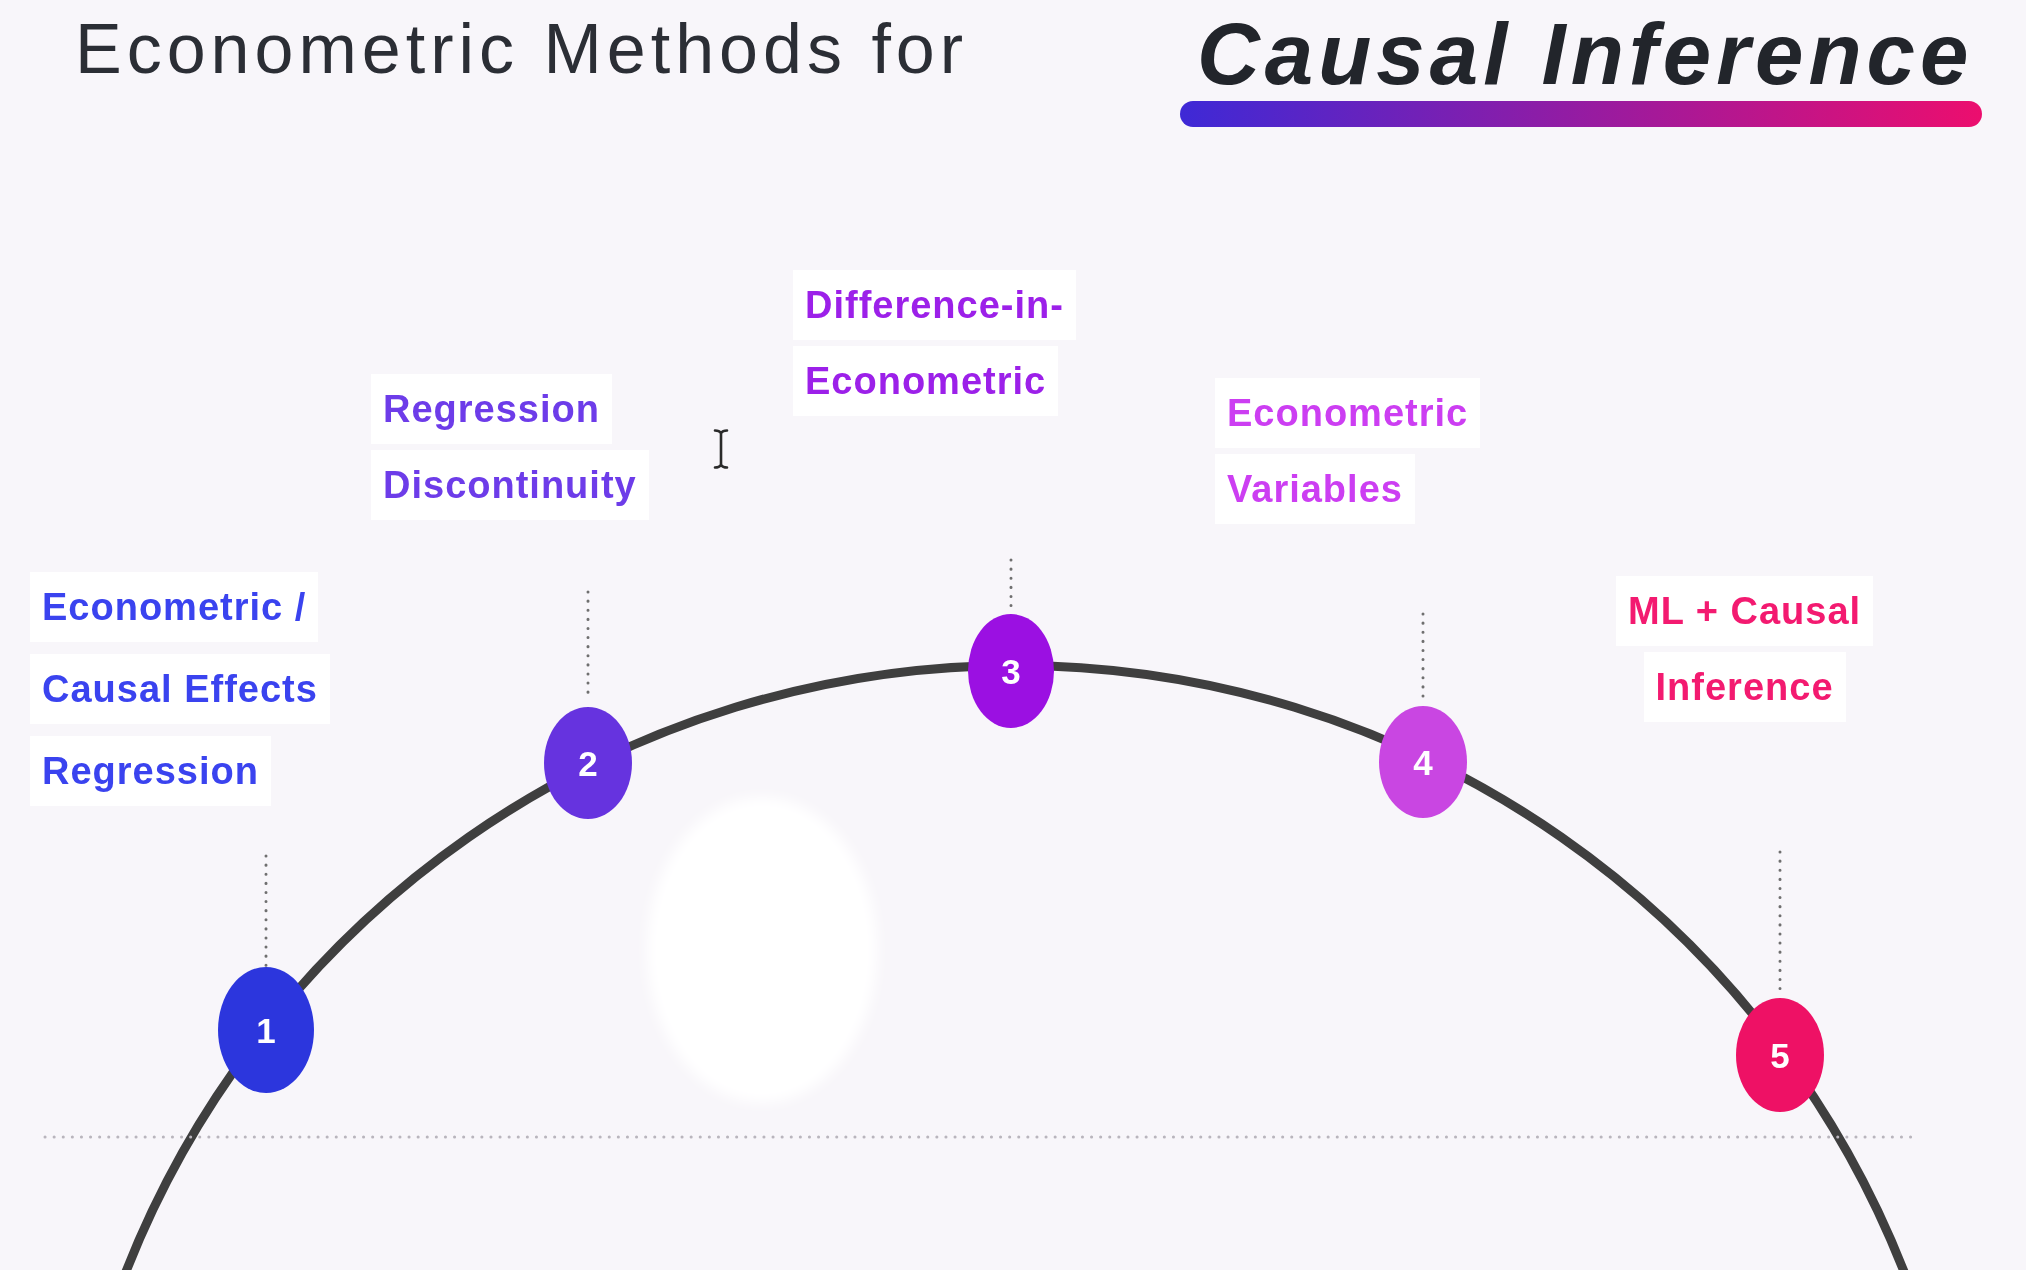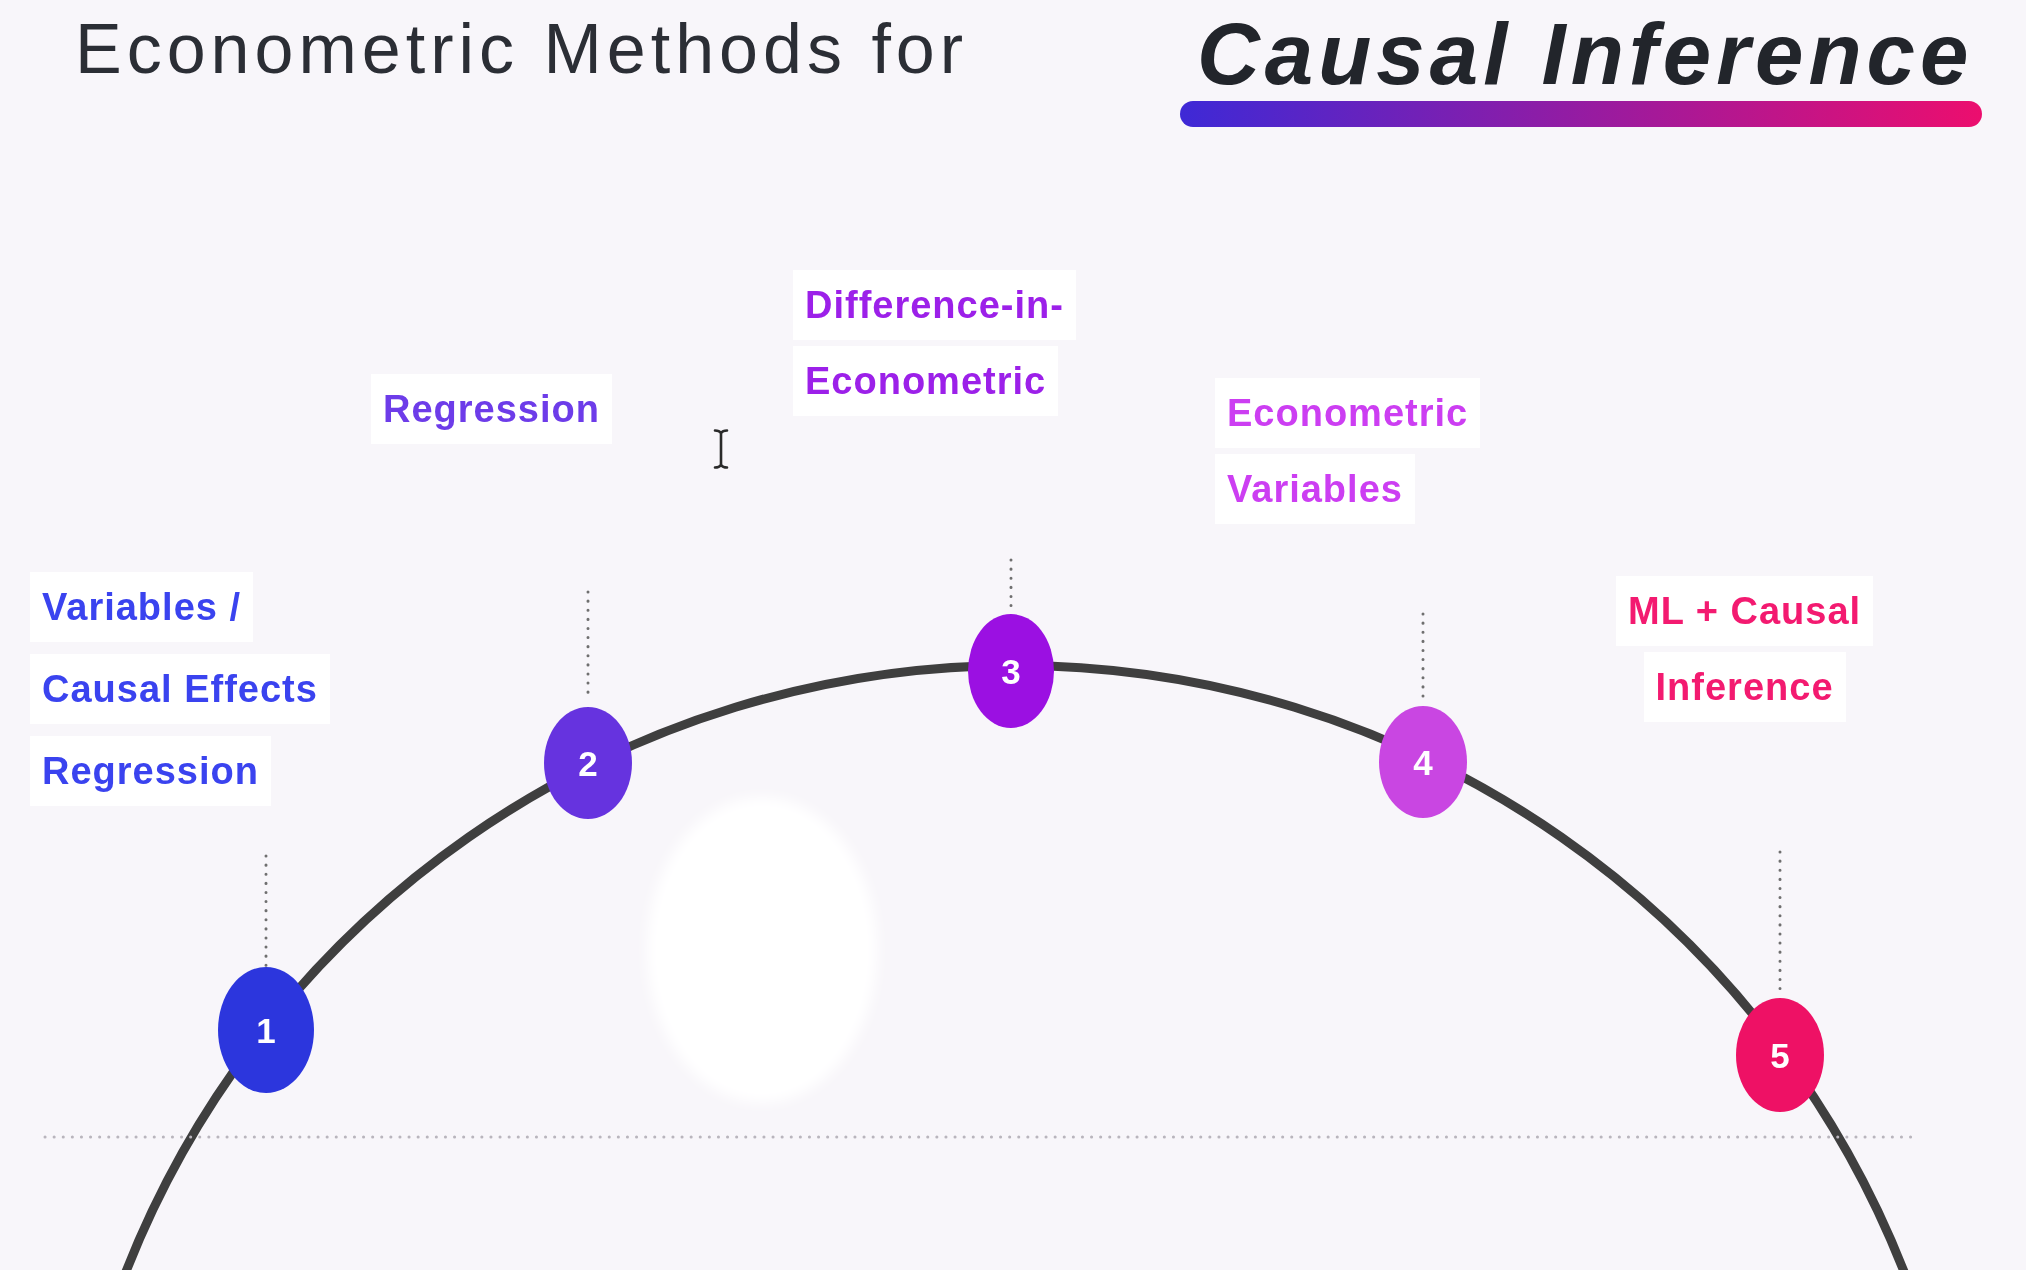--- a/index.html
+++ b/index.html
@@ -69,27 +69,28 @@
     <span class="num">3</span>
   </div>
   <div class="milestone" style="left: 1423px; top: 762px; width: 88px; height: 112px; background: rgb(201, 70, 226);">
     <span class="num">4</span>
   </div>
   <div class="milestone" style="left: 1780px; top: 1055px; width: 88px; height: 114px; background: rgb(238, 17, 101);">
     <span class="num">5</span>
   </div>
 
   <div class="label tall" style="left: 30px; top: 572px; color: rgb(58, 67, 239);">
-    <div class="line"><span class="hl">Variables /</span></div>
+    <div class="line"><span class="hl">Econometric /</span></div>
     <div class="line"><span class="hl">Causal Effects</span></div>
     <div class="line"><span class="hl">Regression</span></div>
   </div>
 
   <div class="label" style="left: 371px; top: 374px; color: rgb(109, 60, 233);">
     <div class="line"><span class="hl">Regression</span></div>
+    <div class="line"><span class="hl">Discontinuity</span></div>
   </div>
 
   <div class="label" style="left: 793px; top: 270px; color: rgb(156, 32, 233);">
     <div class="line"><span class="hl">Difference-in-</span></div>
     <div class="line"><span class="hl">Econometric</span></div>
   </div>
 
   <div class="label" style="left: 1215px; top: 378px; color: rgb(204, 62, 242);">
     <div class="line"><span class="hl">Econometric</span></div>
     <div class="line"><span class="hl">Variables</span></div>

